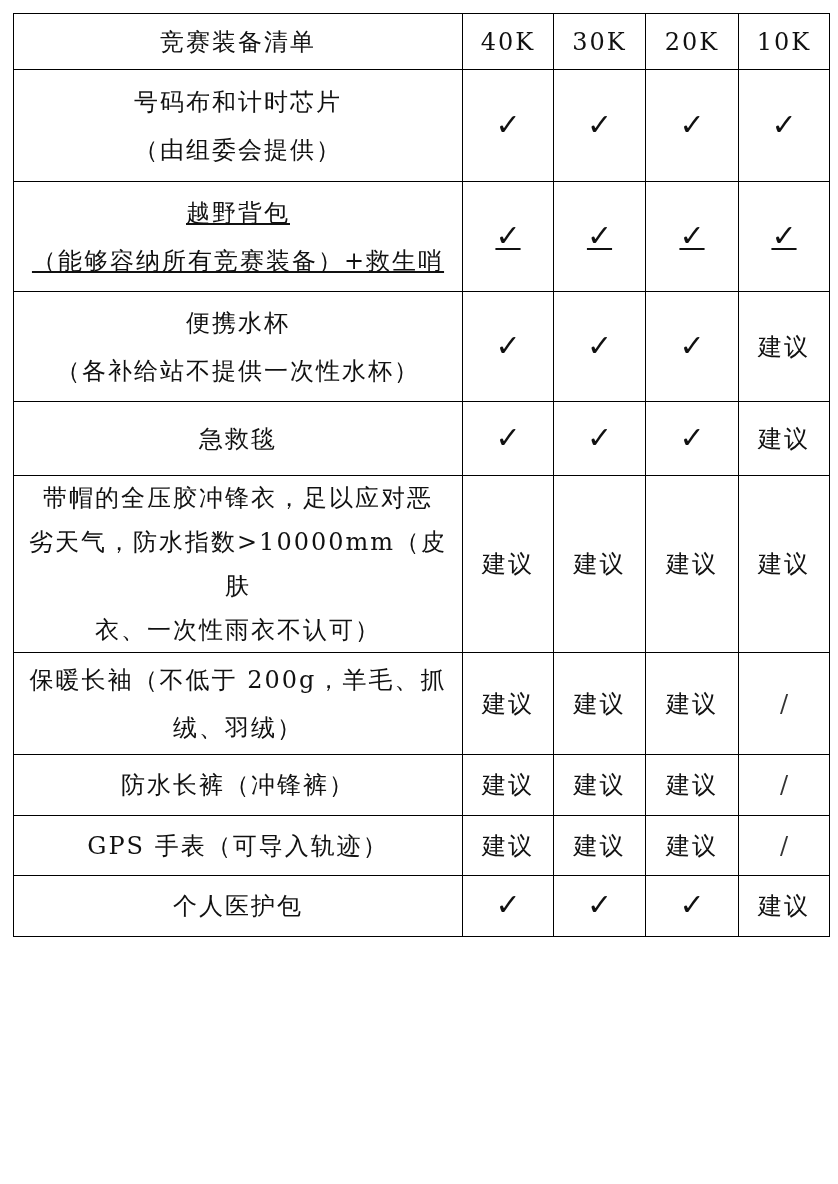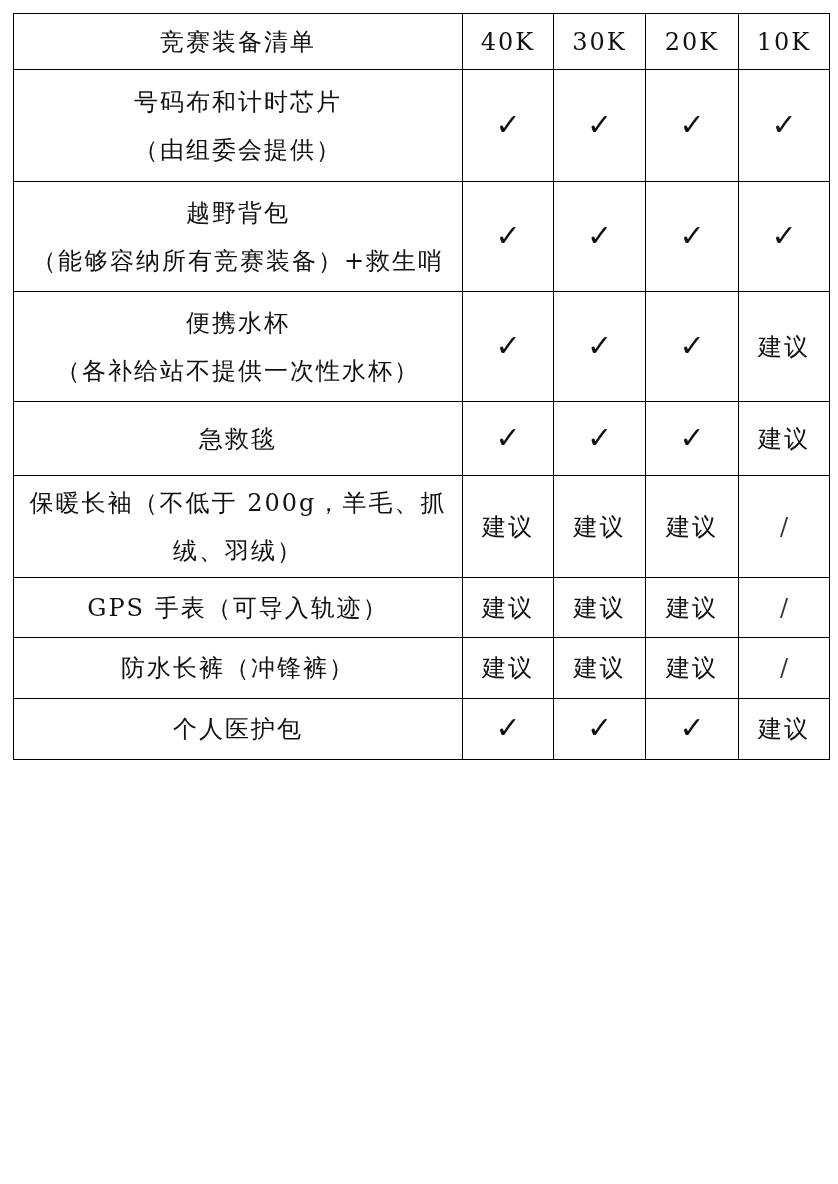--- a/index.html
+++ b/index.html
@@ -54,21 +54,21 @@
   <tr style="height: 112px;">
         <td class="item">
           <div>号码布和计时芯片</div>
           <div>（由组委会提供）</div>
         </td>
         <td><span class="check">✓</span></td>
         <td><span class="check">✓</span></td>
         <td><span class="check">✓</span></td>
         <td><span class="check">✓</span></td>
       </tr>
-      <tr style="height: 110px;">
+      <tr style="height: 110px; text-decoration: underline;">
         <td class="item">
           <div>越野背包</div>
           <div>（能够容纳所有竞赛装备）+救生哨</div>
         </td>
         <td><span class="check">✓</span></td>
         <td><span class="check">✓</span></td>
         <td><span class="check">✓</span></td>
         <td><span class="check">✓</span></td>
       </tr>
       <tr style="height: 110px;">
@@ -83,42 +83,53 @@
       </tr>
       <tr style="height: 74px;">
         <td class="item">
           <div>急救毯</div>
         </td>
         <td><span class="check">✓</span></td>
         <td><span class="check">✓</span></td>
         <td><span class="check">✓</span></td>
         <td><span>建议</span></td>
       </tr>
+      <tr style="height: 139px;">
+        <td class="item dense">
+          <div>带帽的全压胶冲锋衣，足以应对恶</div>
+          <div>劣天气，防水指数&gt;10000mm（皮肤</div>
+          <div>衣、一次性雨衣不认可）</div>
+        </td>
+        <td><span>建议</span></td>
+        <td><span>建议</span></td>
+        <td><span>建议</span></td>
+        <td><span>建议</span></td>
+      </tr>
       <tr style="height: 102px;">
         <td class="item">
           <div>保暖长袖（不低于 200g，羊毛、抓</div>
           <div>绒、羽绒）</div>
         </td>
         <td><span>建议</span></td>
         <td><span>建议</span></td>
         <td><span>建议</span></td>
         <td><span class="slash">/</span></td>
       </tr>
-      <tr style="height: 60px;">
+      <tr style="height: 61px;">
         <td class="item">
-          <div>GPS 手表（可导入轨迹）</div>
+          <div>防水长裤（冲锋裤）</div>
         </td>
         <td><span>建议</span></td>
         <td><span>建议</span></td>
         <td><span>建议</span></td>
         <td><span class="slash">/</span></td>
       </tr>
-      <tr style="height: 61px;">
+      <tr style="height: 60px;">
         <td class="item">
-          <div>防水长裤（冲锋裤）</div>
+          <div>GPS 手表（可导入轨迹）</div>
         </td>
         <td><span>建议</span></td>
         <td><span>建议</span></td>
         <td><span>建议</span></td>
         <td><span class="slash">/</span></td>
       </tr>
       <tr style="height: 61px;">
         <td class="item">
           <div>个人医护包</div>
         </td>

